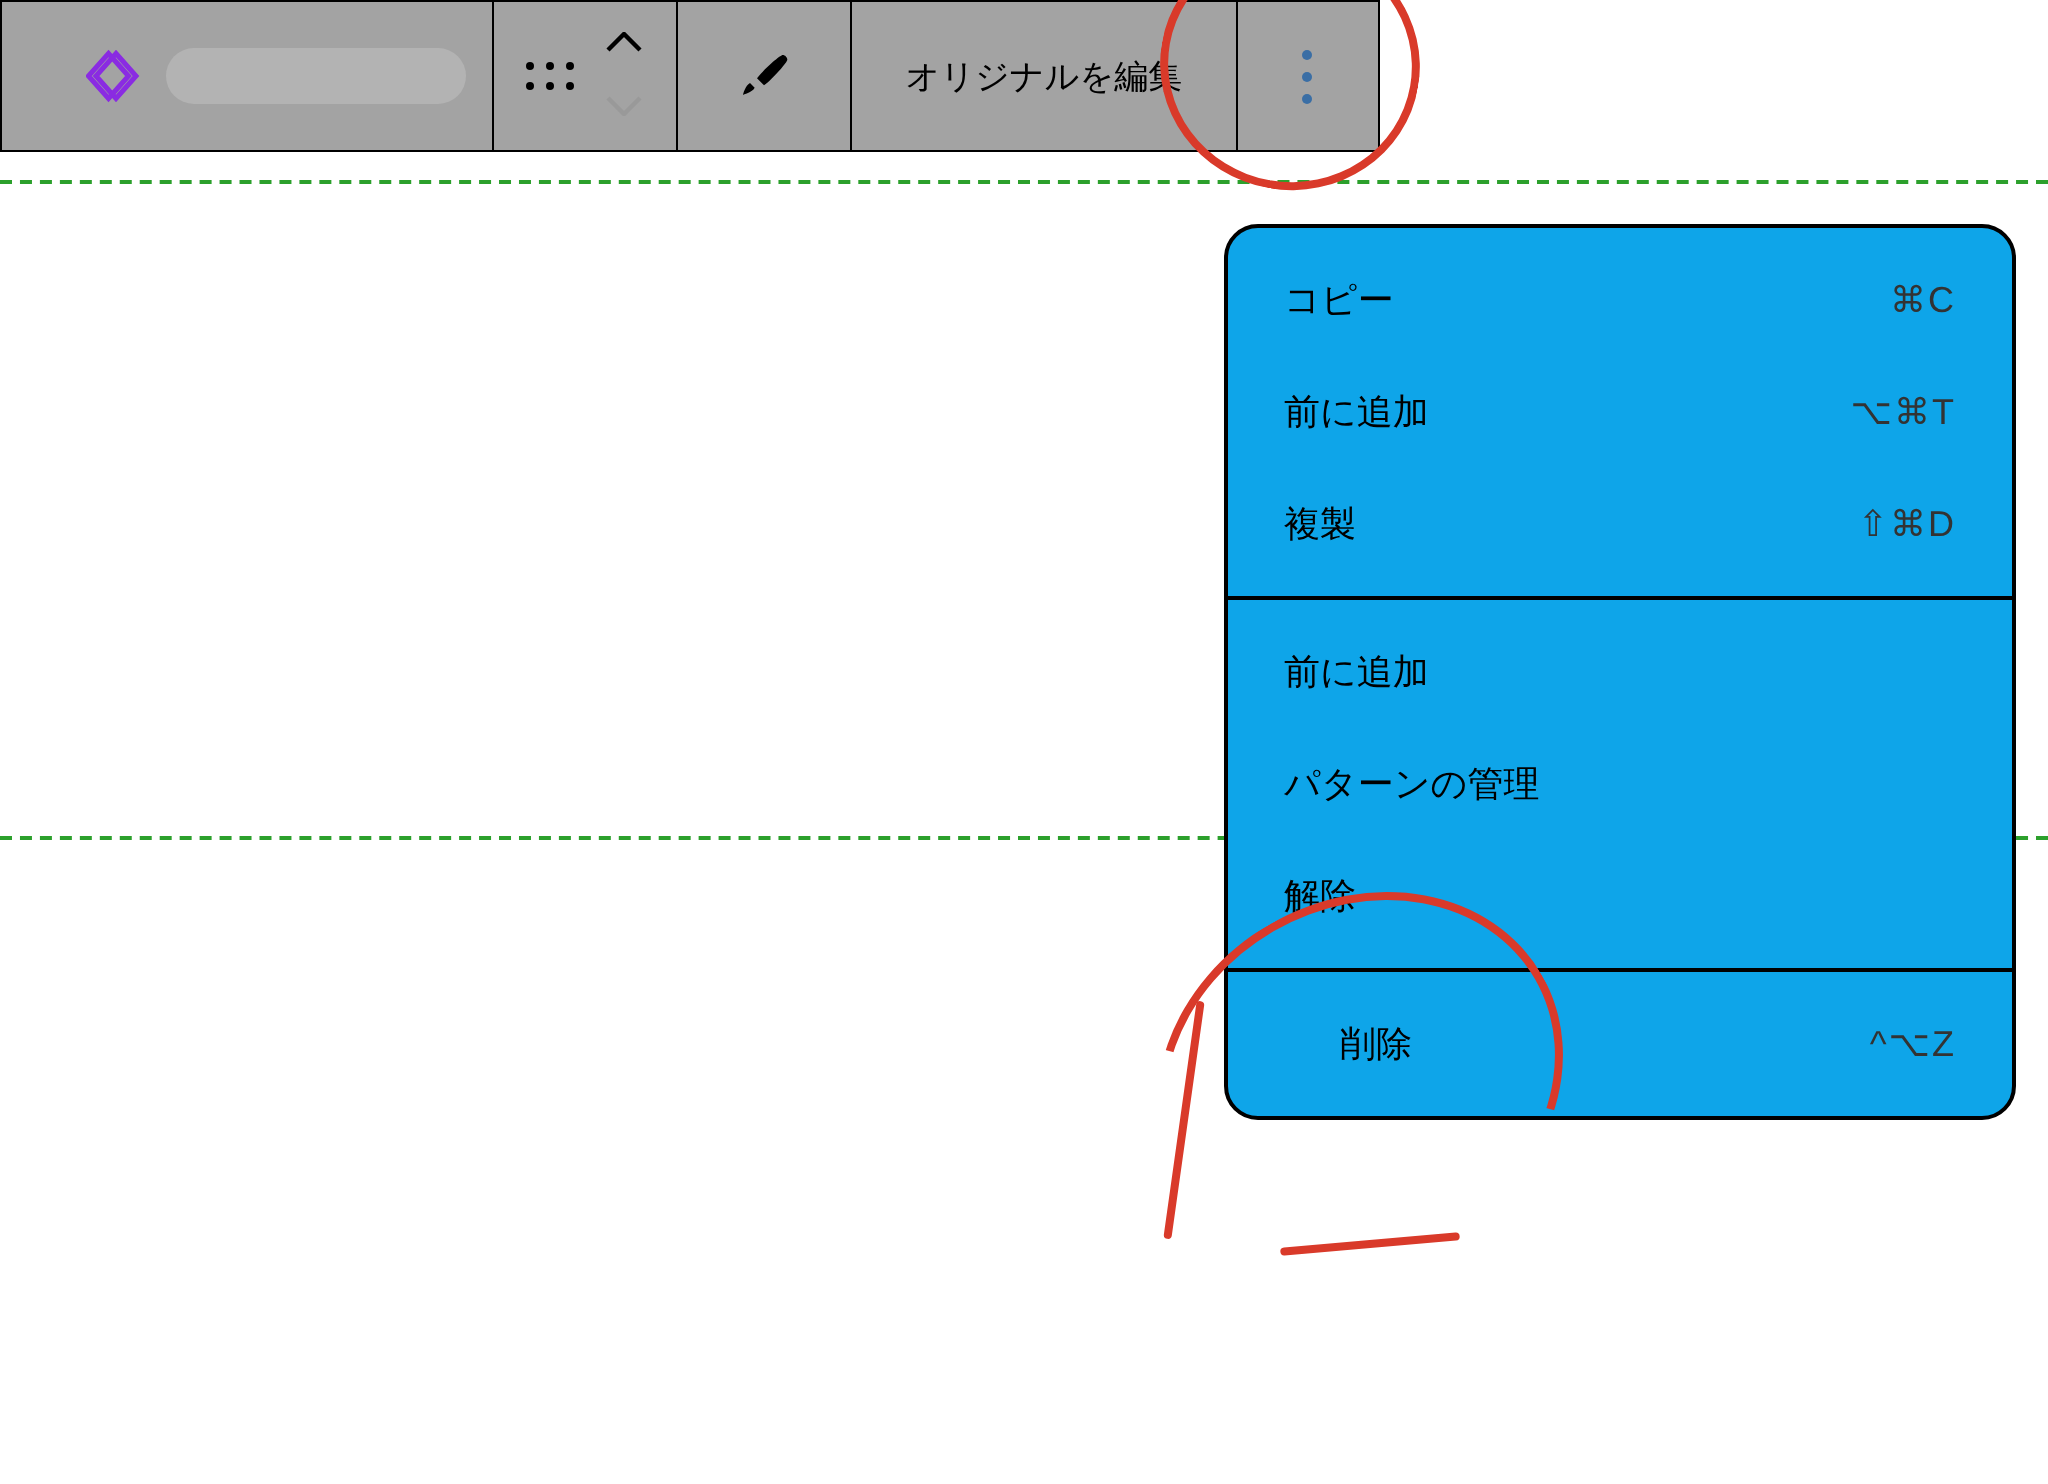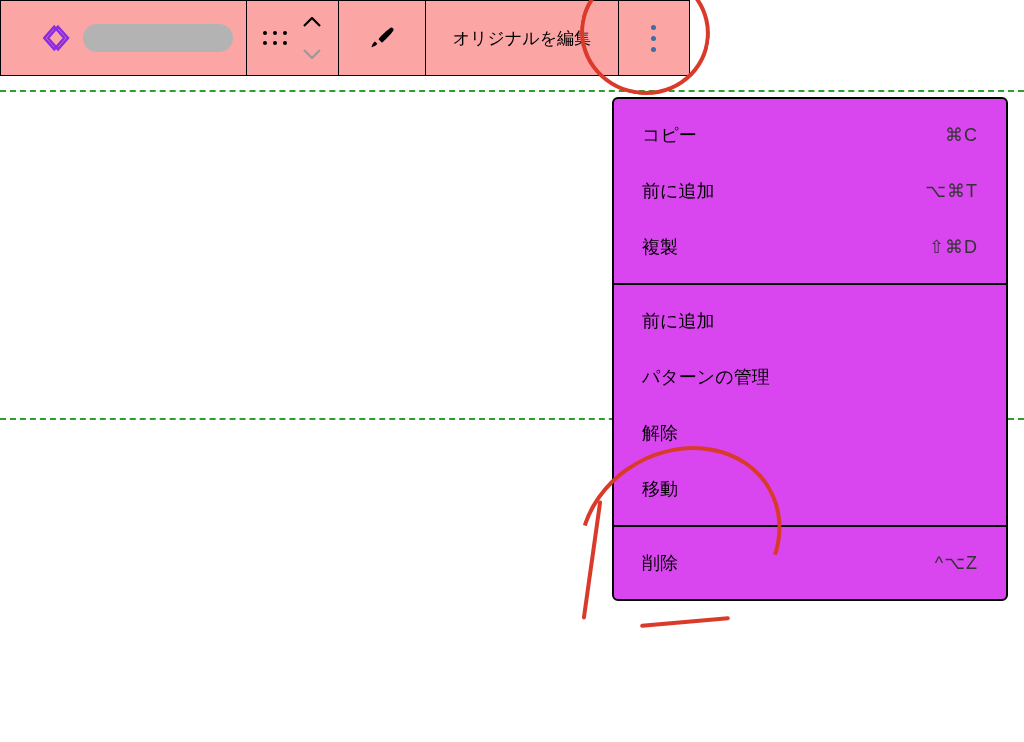--- a/index.html
+++ b/index.html
@@ -11,21 +11,21 @@
       position: relative;
       overflow: hidden;
     }
 
     .toolbar {
       display: flex;
       height: 76px;
       border: 1px solid #000;
       position: relative;
       width: 690px;
-      background: #fca5a5;
+      background: #a3a3a3;
       padding-left: 32px;
     }
     .toolbar-cell {
       border-right: 1px solid #000;
       display: flex;
       align-items: center;
       justify-content: center;
       height: 100%;
     }
     .toolbar-cell.first { width: 224px; padding: 0 10px; gap: 10px; justify-content: flex-start; }
@@ -68,30 +68,30 @@
       position: absolute;
       left: 0;
       right: 0;
       border-top: 2px dashed #2ca02c;
       border-bottom: 2px dashed #2ca02c;
     }
     .strip1 { top: 90px; height: 330px; }
 
     .dropdown {
       position: absolute;
-      top: 97px;
+      top: 112px;
       left: 612px;
       width: 396px;
-      background: #d946ef;
+      background: #0ea5e9;
       border: 2px solid #000;
-      border-radius: 6px;
+      border-radius: 17px;
       z-index: 10;
     }
     .menu-group { border-bottom: 2px solid #000; padding: 8px 0; }
-    .menu-group:last-child { border-bottom: none; }
+    .menu-group:last-child { border-bottom: none; padding-left: 28px; }
     .menu-item {
       display: flex;
       align-items: center;
       justify-content: space-between;
       height: 56px;
       padding: 0 28px;
       font-size: 18px;
       cursor: pointer;
     }
     .menu-label { color: #000; }
@@ -212,24 +212,20 @@
       <span class="menu-shortcut"></span>
     </div>
     <div class="menu-item">
       <span class="menu-label">パターンの管理</span>
       <span class="menu-shortcut"></span>
     </div>
     <div class="menu-item">
       <span class="menu-label">解除</span>
       <span class="menu-shortcut"></span>
     </div>
-    <div class="menu-item">
-      <span class="menu-label">移動</span>
-      <span class="menu-shortcut"></span>
-    </div>
   </div>
   <div class="menu-group">
     <div class="menu-item">
       <span class="menu-label">削除</span>
       <span class="menu-shortcut">^⌥Z</span>
     </div>
   </div>
 </div>
 
 <div class="annot annot1"></div>

